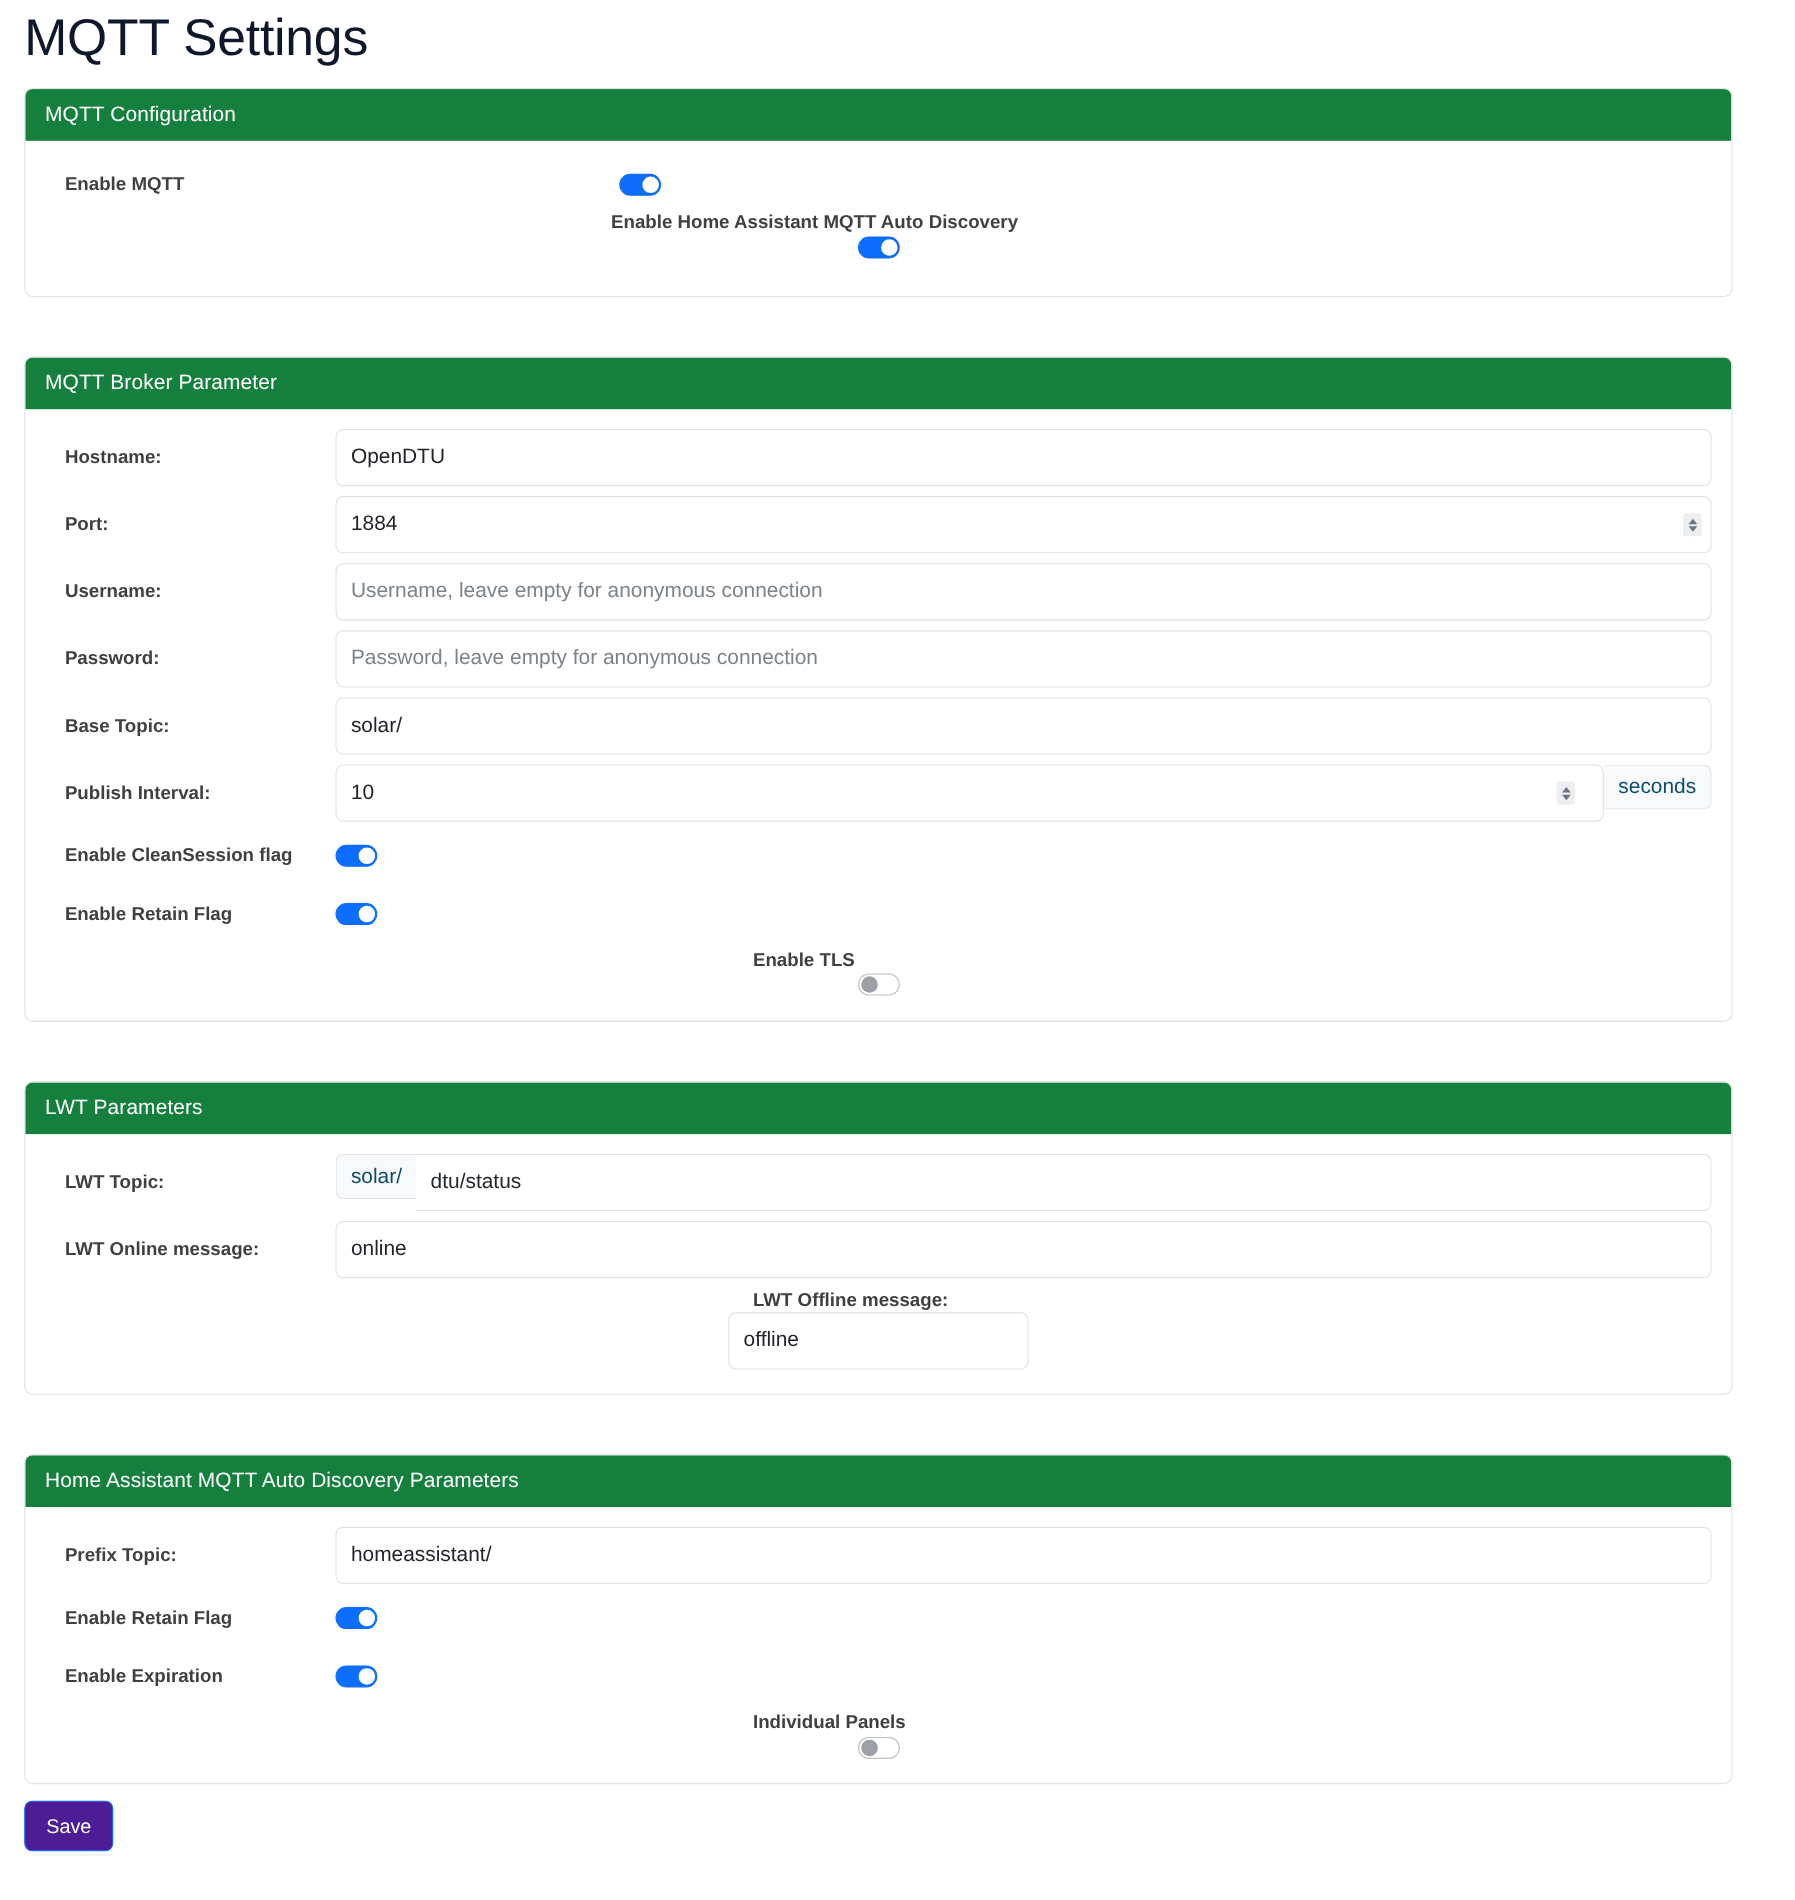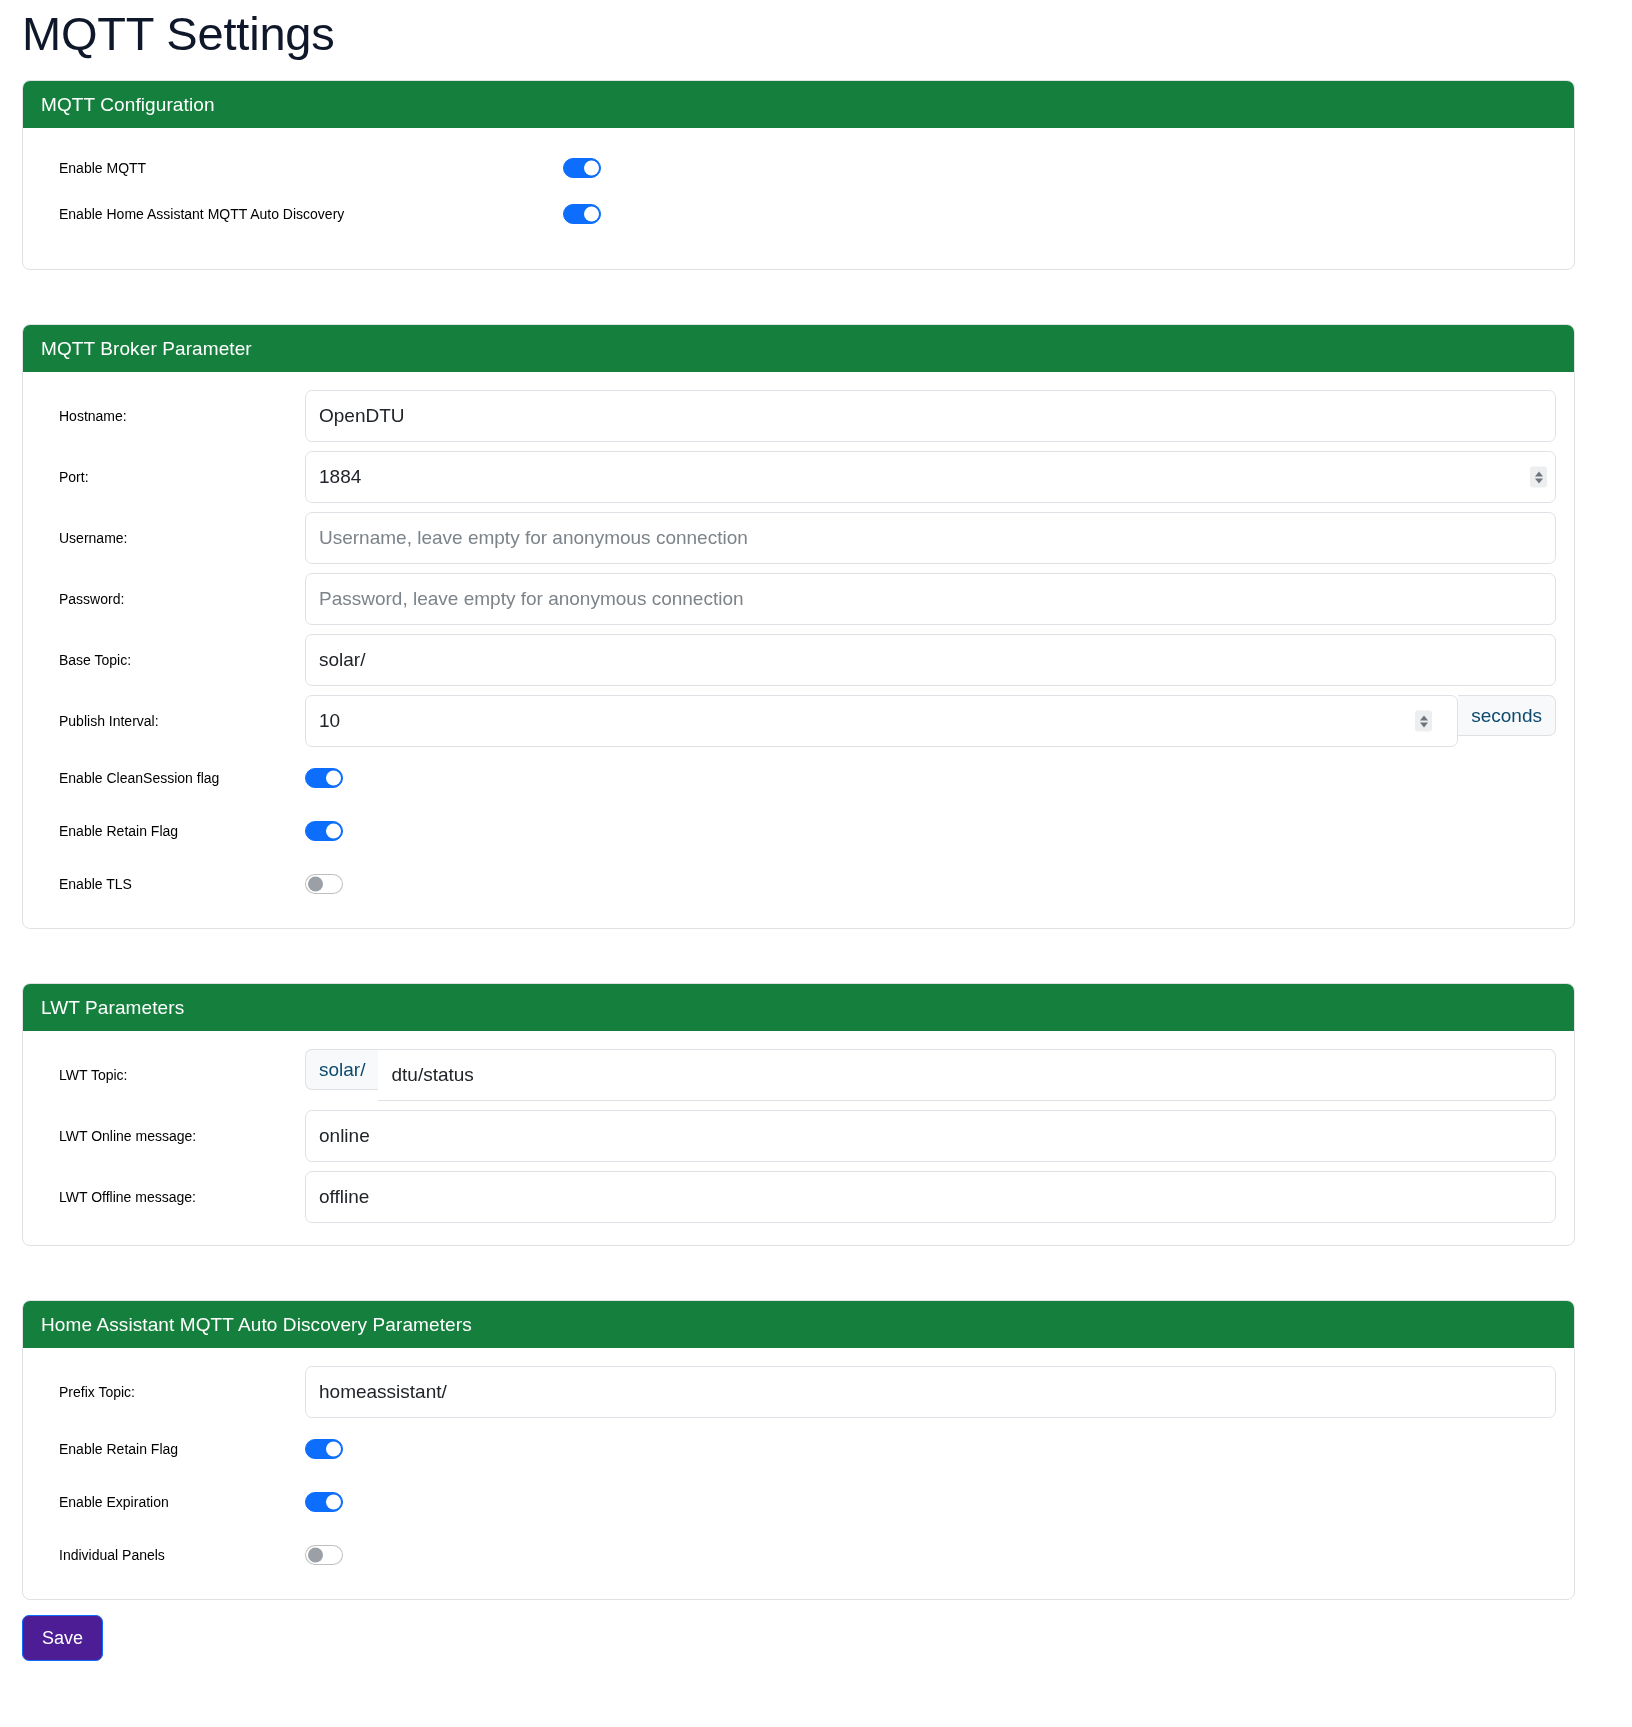--- a/index.html
+++ b/index.html
@@ -50,28 +50,29 @@
     padding: 18px 18px 22px 18px;
   }
 
   
   .row {
     display: flex;
     align-items: center;
     min-height: 44px;
     margin-bottom: 9px;
   }
-  .row:last-child { margin-bottom: 0; }
+  .row:last-child { margin-bottom: 0; flex-direction: column; }
 
   .row-label {
-    font-size: 14px;
+    font-size: 17px;
     line-height: 1.3;
-    color: #000000;
+    color: #404040;
     flex: 0 0 auto;
     padding-left: 18px;
+    font-weight: bold;
   }
   
   .card-config .row-label { width: 522px; }
   .card-config .row { min-height: 46px; margin-bottom: 0; height: 46px; }
   .card-config .card-body { padding: 17px 18px 32px 18px; }
 
   
   .card-fields .row-label { width: 264px; }
 
   .control {

